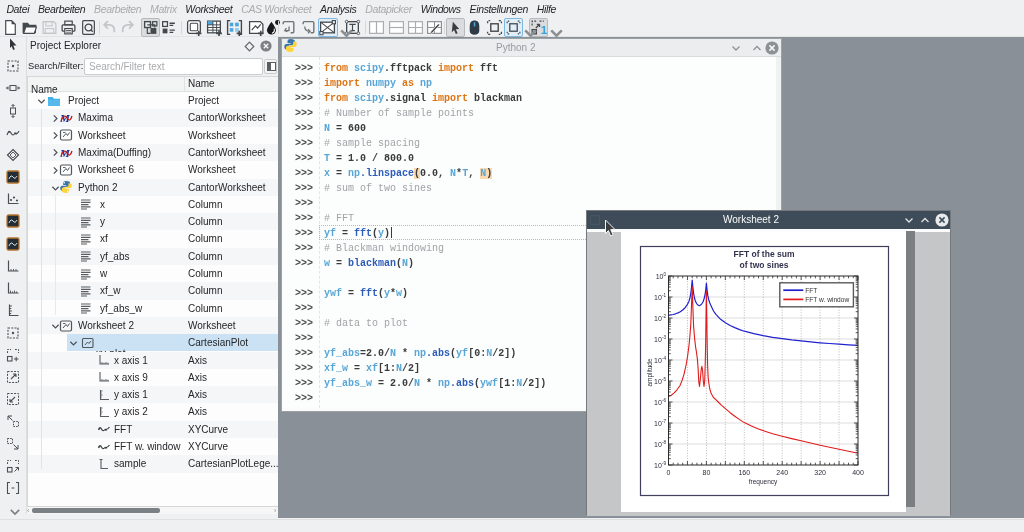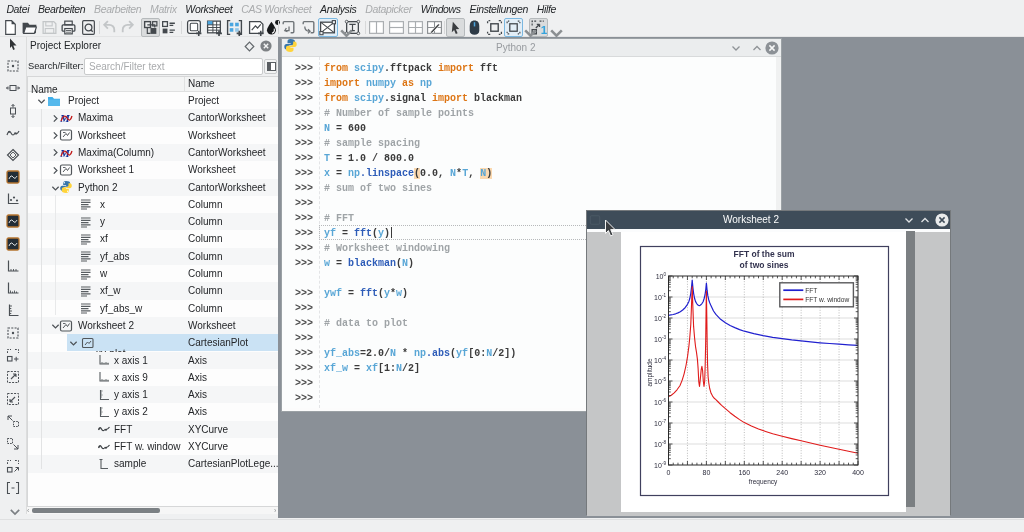--- a/index.html
+++ b/index.html
@@ -39,21 +39,21 @@
 #pywin{left:281px;top:38px;width:501px;height:374px;background:#fcfcfc;border:1px solid #9ba1a5;}
 #pytitle{position:absolute;left:0;top:0;width:499px;height:18px;background:#ebedee;border-bottom:1px solid #d8dadb;font-size:10px;color:#989ca0;}
 #pyconsole{position:absolute;left:0;top:18px;width:494px;height:351px;background:#fcfdfd;font-family:"Liberation Mono",monospace;font-size:10px;overflow:hidden;}
 #pyscroll{position:absolute;left:494px;top:18px;width:5px;height:351px;background:#f0f1f1;}
 .cl{position:absolute;left:0;width:600px;height:15px;line-height:15px;white-space:pre;}
 .pr{position:absolute;left:13px;color:#4d4d4d;font-weight:bold;}
 .cd{position:absolute;left:42px;font-weight:bold;color:#3b3b3b;}
 .kw{color:#dd7514;}
 .vr{color:#58a6d6;}
 .fn{color:#2d5cb8;}
-.cm{color:#9fa4a7;font-weight:bold;}
+.cm{color:#9fa4a7;font-weight:normal;}
 .hl{background:#fbd9b0;}
 .hlv{background:#fbd9b0;color:#58a6d6;}
 
 #wswin{left:586px;top:210px;width:365px;height:305px;background:#c5c6c7;border:1px solid #75797c;}
 #wstitle{position:absolute;left:0;top:0;width:363px;height:18px;background:#3e4c59;font-size:10px;color:#fbfcfc;}
 #wsview{position:absolute;left:0;top:18px;width:363px;height:287px;background:#c5c6c7;}
 #wspage{position:absolute;left:34px;top:3px;width:285px;height:280px;background:#ffffff;}
 #wsshadow{position:absolute;left:319px;top:2px;width:9px;height:276px;background:#7b7f82;}
 
 #statusbar{left:0;top:519px;width:1024px;height:13px;background:#eff0f1;border-top:1px solid #dfe0e1;}
@@ -375,32 +375,32 @@
       <div class="tn" style="left:50px;top:49.6px;height:17.3px;line-height:17.3px">Worksheet</div>
       <div class="ty" style="top:49.6px;height:17.3px;line-height:17.3px">Worksheet</div>
 <div class="trow alt" style="top:66.9px"></div>
       <svg class="arrow" style="left:23px;top:71.4px" width="8" height="8" viewBox="0 0 8 8">
         <path d="M2.5 1.2 L5.3 4 L2.5 6.8" fill="none" stroke="#4d5257" stroke-width="1.1"></path>
       </svg>
       <svg class="ticon" style="left:31px;top:68.5px" width="14" height="14" viewBox="0 0 14 14">
         <text x="1" y="11" font-size="11" font-weight="bold" font-family="Liberation Serif" fill="#15309a" font-style="italic">M</text>
         <path d="M2 10 Q5 2 8 7 T13 5" fill="none" stroke="#c01818" stroke-width="1.3"></path>
       </svg>
-      <div class="tn" style="left:50px;top:66.9px;height:17.3px;line-height:17.3px">Maxima(Column)</div>
+      <div class="tn" style="left:50px;top:66.9px;height:17.3px;line-height:17.3px">Maxima(Duffing)</div>
       <div class="ty" style="top:66.9px;height:17.3px;line-height:17.3px">CantorWorksheet</div>
 <div class="trow" style="top:84.2px"></div>
       <svg class="arrow" style="left:23px;top:88.7px" width="8" height="8" viewBox="0 0 8 8">
         <path d="M2.5 1.2 L5.3 4 L2.5 6.8" fill="none" stroke="#4d5257" stroke-width="1.1"></path>
       </svg>
       <svg class="ticon" style="left:31px;top:85.8px" width="14" height="14" viewBox="0 0 14 14">
         <rect x="1.5" y="2" width="11" height="10" rx="1.5" fill="none" stroke="#51565a" stroke-width="1.2"></rect>
         <path d="M4 9 L7 5.5 L8.5 7.5 L10.5 4.5" fill="none" stroke="#51565a" stroke-width="1"></path>
         <path d="M4 4.5 l2.5 0" stroke="#51565a" stroke-width="0.9"></path>
       </svg>
-      <div class="tn" style="left:50px;top:84.2px;height:17.3px;line-height:17.3px">Worksheet 1</div>
+      <div class="tn" style="left:50px;top:84.2px;height:17.3px;line-height:17.3px">Worksheet 6</div>
       <div class="ty" style="top:84.2px;height:17.3px;line-height:17.3px">Worksheet</div>
 <div class="trow alt" style="top:101.5px"></div>
       <svg class="arrow" style="left:23px;top:106.5px" width="8" height="8" viewBox="0 0 8 8">
         <path d="M1.2 2.5 L4 5.3 L6.8 2.5" fill="none" stroke="#4d5257" stroke-width="1.1"></path>
       </svg>
       <svg class="ticon" style="left:31px;top:103.1px" width="14" height="14" viewBox="0 0 14 14">
         <path d="M7 1 c-2.2 0-2.8 1-2.8 2.2 V5 h2.9 v0.7 H3.2 C2 5.7 1.2 6.6 1.2 8.2 c0 1.5 0.7 2.5 2 2.5 H4.5 V9 c0-1.3 1-2.2 2.3-2.2 h2.6 c1.1 0 1.8-0.8 1.8-1.9 V3.2 C11.2 1.9 9.8 1 7 1 z" fill="#3776ab"></path>
         <path d="M7 13 c2.2 0 2.8-1 2.8-2.2 V9 H6.9 v-0.7 h3.9 c1.2 0 2-0.9 2-2.5 0-1.5-0.7-2.5-2-2.5 H9.5 V5 c0 1.3-1 2.2-2.3 2.2 H4.6 c-1.1 0-1.8 0.8-1.8 1.9 v1.7 C2.8 12.1 4.2 13 7 13 z" fill="#ffd43b"></path>
         <circle cx="5.3" cy="2.8" r="0.7" fill="#fff"></circle>
         <circle cx="8.7" cy="11.2" r="0.7" fill="#fff"></circle>
@@ -557,29 +557,29 @@
 <div class="cl" style="top:33.50px"><span class="pr">&gt;&gt;&gt;</span><span class="cd"><span class="kw">from</span> <span class="vr">scipy</span>.signal <span class="kw">import</span> blackman</span></div>
 <div class="cl" style="top:48.50px"><span class="pr">&gt;&gt;&gt;</span><span class="cd"><span class="cm"># Number of sample points</span></span></div>
 <div class="cl" style="top:63.50px"><span class="pr">&gt;&gt;&gt;</span><span class="cd"><span class="vr">N</span> = 600</span></div>
 <div class="cl" style="top:78.50px"><span class="pr">&gt;&gt;&gt;</span><span class="cd"><span class="cm"># sample spacing</span></span></div>
 <div class="cl" style="top:93.50px"><span class="pr">&gt;&gt;&gt;</span><span class="cd"><span class="vr">T</span> = 1.0 / 800.0</span></div>
 <div class="cl" style="top:108.50px"><span class="pr">&gt;&gt;&gt;</span><span class="cd"><span class="vr">x</span> = <span class="vr">np</span><span class="fn">.linspace</span><span class="hl">(</span>0.0, <span class="vr">N</span>*<span class="vr">T</span>, <span class="hlv">N</span><span class="hl">)</span></span></div>
 <div class="cl" style="top:123.50px"><span class="pr">&gt;&gt;&gt;</span><span class="cd"><span class="cm"># sum of two sines</span></span></div>
 <div class="cl" style="top:138.50px"><span class="pr">&gt;&gt;&gt;</span></div>
 <div class="cl" style="top:153.50px"><span class="pr">&gt;&gt;&gt;</span><span class="cd"><span class="cm"># FFT</span></span></div>
 <div class="cl" style="top:168.50px"><span class="pr">&gt;&gt;&gt;</span><span class="cd"><span class="vr">yf</span> = <span class="fn">fft</span>(<span class="vr">y</span>)</span></div>
-<div class="cl" style="top:183.50px"><span class="pr">&gt;&gt;&gt;</span><span class="cd"><span class="cm"># Worksheet windowing</span></span></div>
+<div class="cl" style="top:183.50px"><span class="pr">&gt;&gt;&gt;</span><span class="cd"><span class="cm"># Blackman windowing</span></span></div>
 <div class="cl" style="top:198.50px"><span class="pr">&gt;&gt;&gt;</span><span class="cd"><span class="vr">w</span> = <span class="fn">blackman</span>(<span class="vr">N</span>)</span></div>
 <div class="cl" style="top:228.50px"><span class="pr">&gt;&gt;&gt;</span><span class="cd"><span class="vr">ywf</span> = <span class="fn">fft</span>(<span class="vr">y</span>*<span class="vr">w</span>)</span></div>
 <div class="cl" style="top:243.50px"><span class="pr">&gt;&gt;&gt;</span></div>
 <div class="cl" style="top:258.50px"><span class="pr">&gt;&gt;&gt;</span><span class="cd"><span class="cm"># data to plot</span></span></div>
 <div class="cl" style="top:273.50px"><span class="pr">&gt;&gt;&gt;</span></div>
 <div class="cl" style="top:288.50px"><span class="pr">&gt;&gt;&gt;</span><span class="cd"><span class="vr">yf_abs</span>=2.0/<span class="vr">N</span> * <span class="vr">np</span><span class="fn">.abs</span>(<span class="vr">yf</span>[0:<span class="vr">N</span>/2])</span></div>
 <div class="cl" style="top:303.50px"><span class="pr">&gt;&gt;&gt;</span><span class="cd"><span class="vr">xf_w</span> = <span class="vr">xf</span>[1:<span class="vr">N</span>/2]</span></div>
-<div class="cl" style="top:318.50px"><span class="pr">&gt;&gt;&gt;</span></div>
+<div class="cl" style="top:318.50px"><span class="pr">&gt;&gt;&gt;</span><span class="cd"><span class="vr">yf_abs_w</span> = 2.0/<span class="vr">N</span> * <span class="vr">np</span><span class="fn">.abs</span>(<span class="vr">ywf</span>[1:<span class="vr">N</span>/2])</span></div>
 <div class="cl" style="top:333.50px"><span class="pr">&gt;&gt;&gt;</span></div>
 <div style="position:absolute;left:37px;top:168.00px;width:457px;height:15px;border:1px dotted #b7b9bb"></div>
 <div style="position:absolute;left:109px;top:170.00px;width:1px;height:11px;background:#3a3a3a"></div>
 </div>
     <div id="pyscroll"></div>
   </div>
 <div id="wswin" class="abs">
 <div id="wstitle">
 <span style="position:absolute;left:136px;top:3px">Worksheet 2</span>
 <rect><svg style="position:absolute;left:2px;top:3px" width="12" height="12" viewBox="0 0 14 14">

